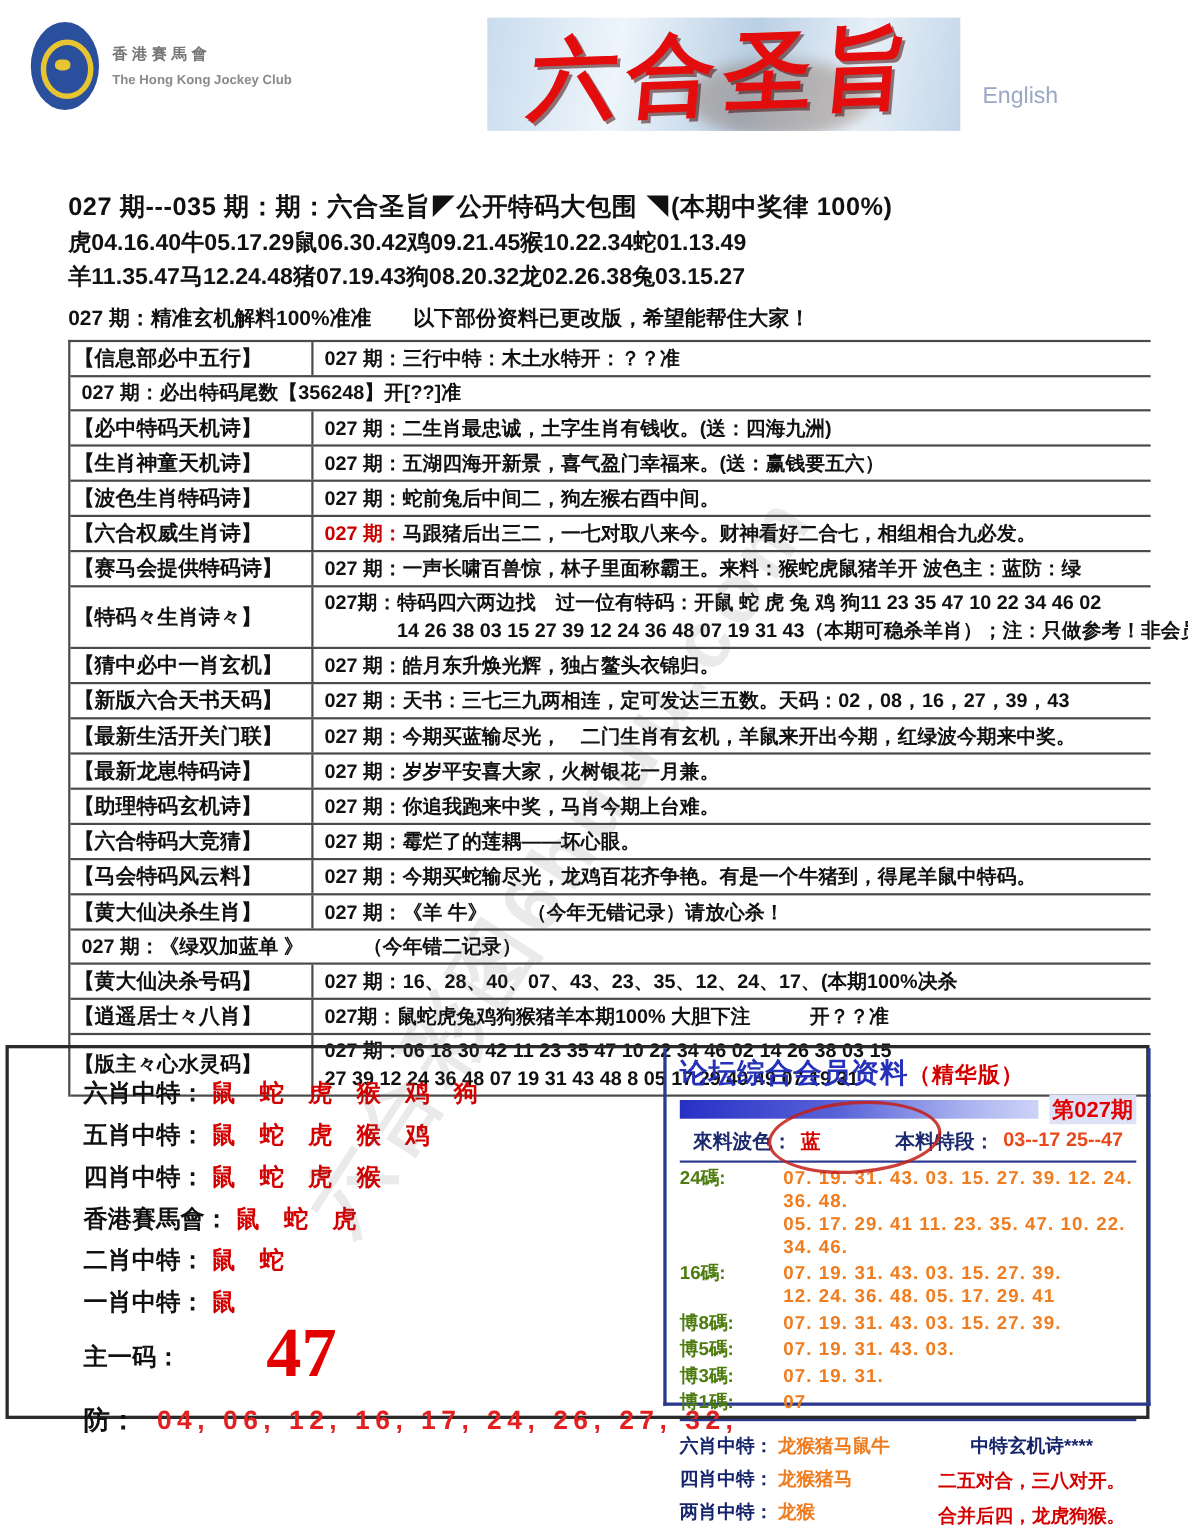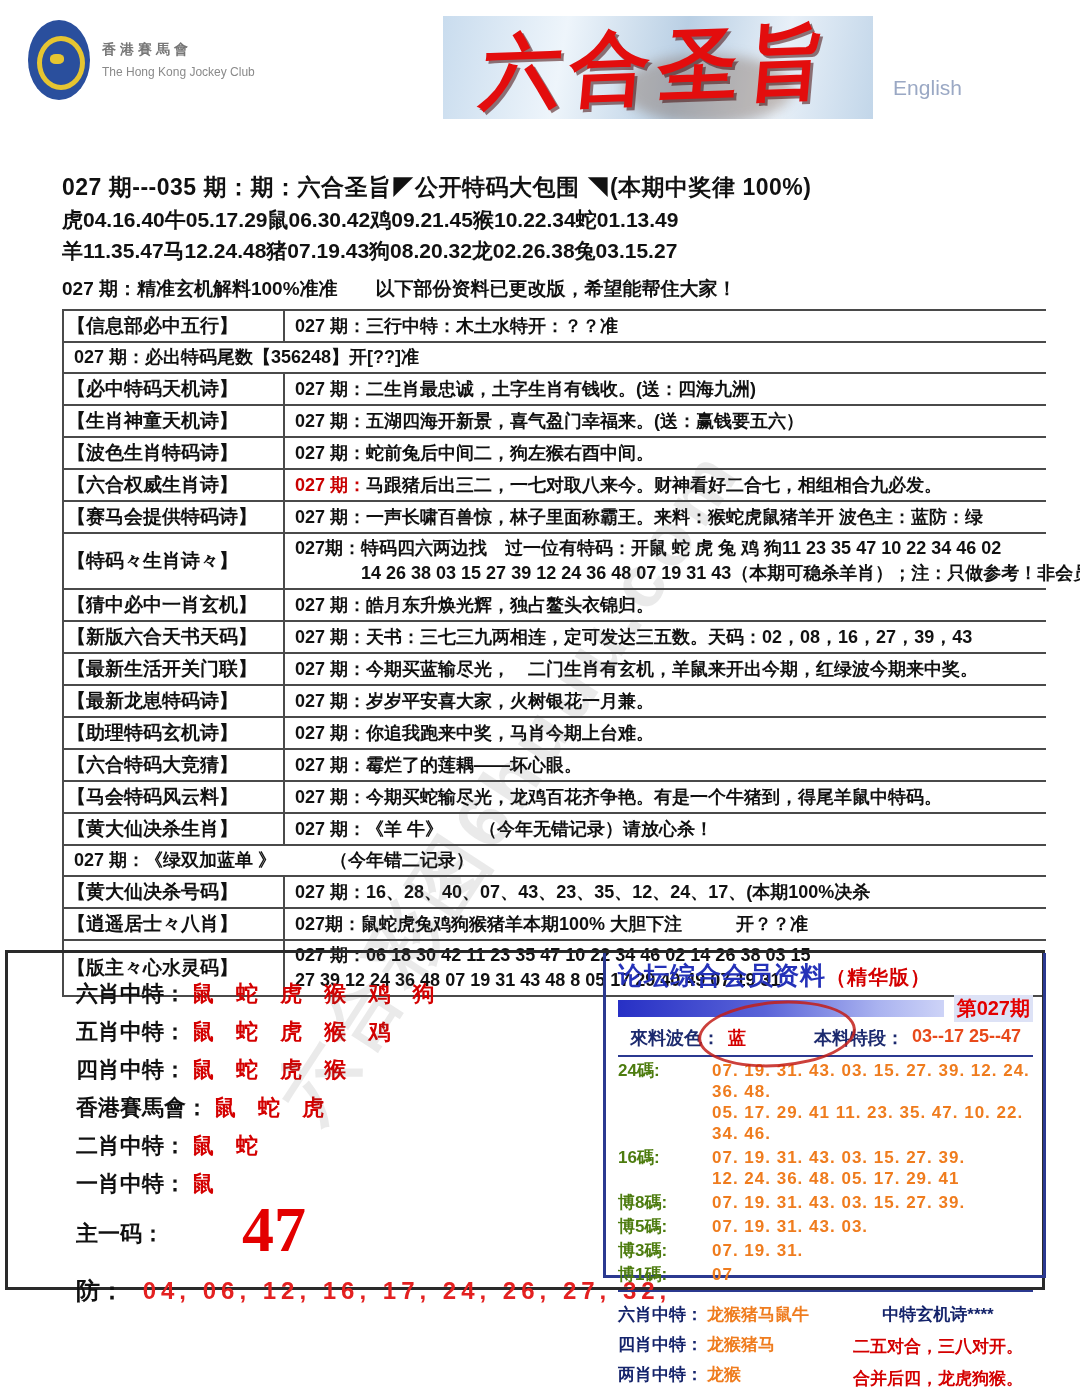--- a/index.html
+++ b/index.html
@@ -7,21 +7,21 @@
     width:1080px;height:1391px;position:relative;background:#fff;
     font-family:"Liberation Sans",sans-serif;font-weight:bold;color:#111;overflow:hidden;
   }
   
   .header{position:relative;height:142px}
   .logo{position:absolute;left:28px;top:20px;display:flex;align-items:center;gap:12px}
   .logo-mark{width:62px;height:80px;border-radius:50%;background:#2a4f9d;position:relative}
   .logo-ring{position:absolute;left:9px;top:16px;width:38px;height:44px;border:5px solid #e6c531;border-radius:50%}
   .logo-dot{position:absolute;left:22px;top:34px;width:14px;height:10px;background:#e6c531;border-radius:40%}
   .logo-zh{color:#767676;font-size:14px;letter-spacing:4px}
-  .logo-en{color:#8a8a8a;font-size:12px;margin-top:6px;font-weight:normal}
+  .logo-en{color:#8a8a8a;font-size:12px;margin-top:6px;font-weight:bold}
   .banner{position:absolute;left:443px;top:16px;width:430px;height:103px;
     background:linear-gradient(100deg,#c9dcee 0%,#eef5fb 28%,#b9cfe4 55%,#e8f0f8 78%,#c2d6e9 100%);
     display:flex;align-items:center;justify-content:center;overflow:hidden}
   .banner-blot{position:absolute;left:180px;top:38px;width:170px;height:70px;background:rgba(120,90,70,.35);border-radius:50%;filter:blur(6px)}
   .banner-title{position:relative;font-size:80px;color:#e30d0d;transform:skewX(-7deg) rotate(-2deg);
     text-shadow:3px 3px 0 rgba(70,10,10,.55);white-space:nowrap;letter-spacing:8px}
   .english{position:absolute;right:118px;top:76px;color:#9aa8c4;font-size:21px;font-weight:normal;cursor:pointer}
   
   .title-line{margin:30px 0 0 62px;font-size:23px;letter-spacing:.5px}
   .zline{margin:3px 0 0 62px;font-size:21px}

